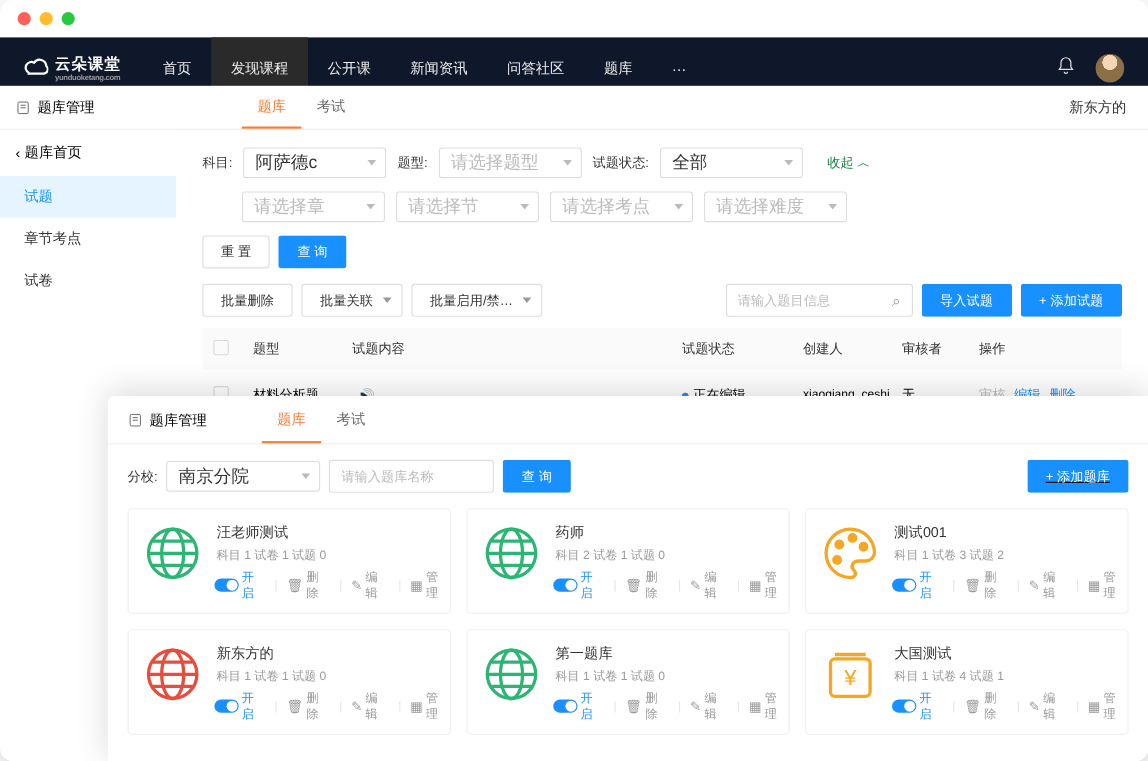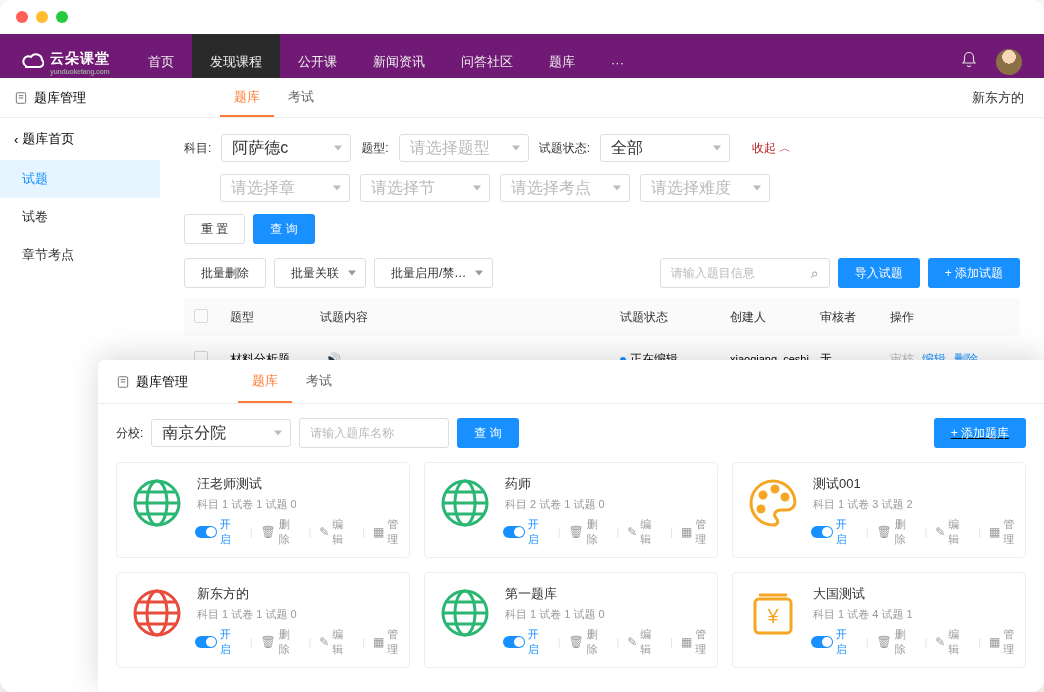--- a/index.html
+++ b/index.html
@@ -6,21 +6,21 @@
 body { background: #fff; width: 1044px; height: 692px; overflow: hidden; position: relative; }
 
 .browser-chrome { position: absolute; top: 0; left: 0; right: 0; height: 34px; background: #fff; border-radius: 12px 12px 0 0; display: flex; align-items: center; padding-left: 16px; gap: 8px; }
 .traffic-light { width: 12px; height: 12px; border-radius: 50%; }
 .tl-red { background: #ff5f56; }
 .tl-yellow { background: #ffbd2e; }
 .tl-green { background: #27c93f; }
 
 .window-frame { position: absolute; top: 0; left: 0; right: 0; bottom: 0; border-radius: 12px; box-shadow: 0 8px 30px rgba(0,0,0,0.2); overflow: hidden; background: #fff; }
 
-.top-nav { position: absolute; top: 34px; left: 0; right: 0; height: 56px; background: #701a75; display: flex; align-items: center; color: #fff; }
+.top-nav { position: absolute; top: 34px; left: 0; right: 0; height: 56px; background: #0f172a; display: flex; align-items: center; color: #fff; }
 .logo { display: flex; align-items: center; padding: 0 20px; font-size: 16px; font-weight: bold; }
 .logo-icon { width: 24px; height: 24px; margin-right: 6px; }
 .logo-text { display: flex; flex-direction: column; }
 .logo-main { font-size: 14px; letter-spacing: 1px; }
 .logo-sub { font-size: 7px; color: #999; letter-spacing: -0.3px; }
 .nav-items { display: flex; height: 100%; }
 .nav-item { padding: 0 18px; display: flex; align-items: center; font-size: 13px; color: #eee; cursor: pointer; height: 100%; }
 .nav-item.active { background: #2a2a2a; }
 .nav-right { margin-left: auto; display: flex; align-items: center; gap: 18px; padding-right: 22px; }
 .bell-icon { color: #ddd; font-size: 18px; }
@@ -37,21 +37,21 @@
 .sidebar-back { padding: 12px 14px; font-size: 13px; display: flex; align-items: center; gap: 4px; cursor: pointer; }
 .sidebar-item { padding: 10px 22px; font-size: 13px; color: #333; cursor: pointer; }
 .sidebar-item.active { background: #e6f4ff; color: #1890ff; }
 
 .main-content { position: absolute; left: 160px; top: 118px; right: 0; padding: 16px 24px; }
 .filter-row { display: flex; align-items: center; gap: 10px; margin-bottom: 12px; font-size: 12px; }
 .filter-label { color: #333; }
 .select-box { height: 28px; border: 1px solid #ddd; border-radius: 3px; padding: 0 24px 0 10px; font-size: 16px; color: #333; background: #fff; display: flex; align-items: center; position: relative; min-width: 130px; }
 .select-box.placeholder { color: #bbb; }
 .select-box::after { content: ""; position: absolute; right: 8px; top: 50%; width: 0; height: 0; border-left: 4px solid transparent; border-right: 4px solid transparent; border-top: 5px solid #bbb; transform: translateY(-50%); }
-.collapse-link { color: #b91c1c; font-size: 12px; cursor: pointer; display: flex; align-items: center; gap: 3px; }
+.collapse-link { color: #15803d; font-size: 12px; cursor: pointer; display: flex; align-items: center; gap: 3px; }
 
 .action-row { display: flex; gap: 8px; margin-bottom: 14px; }
 .btn { height: 30px; padding: 0 16px; border-radius: 3px; font-size: 12px; cursor: pointer; display: flex; align-items: center; border: 1px solid transparent; }
 .btn-default { background: #fff; border-color: #ddd; color: #333; }
 .btn-primary { background: #1890ff; color: #fff; }
 .btn-drop { position: relative; padding-right: 26px; }
 .btn-drop::after { content: ""; position: absolute; right: 9px; top: 50%; width: 0; height: 0; border-left: 4px solid transparent; border-right: 4px solid transparent; border-top: 5px solid #999; transform: translateY(-50%); }
 
 .toolbar-row { display: flex; align-items: center; gap: 8px; margin-bottom: 10px; }
 .toolbar-right { margin-left: auto; display: flex; gap: 8px; }
@@ -154,22 +154,22 @@
     <div class="sub-header-right">新东方的</div>
   </div>
 
   <div class="sidebar">
     <div class="sidebar-back">
       <span>‹</span>
       <span>题库首页</span>
     </div>
     <div id="sidebar-items">
         <div class="sidebar-item active">试题</div>
+        <div class="sidebar-item">章节考点</div>
         <div class="sidebar-item">试卷</div>
-        <div class="sidebar-item">章节考点</div>
       </div>
   </div>
 
   <div class="main-content">
     <div class="filter-row" id="filter-row1">
 
     <span class="filter-label">科目:</span>
         <div class="select-box">阿萨德c</div>
         <span class="filter-label">题型:</span>
         <div class="select-box placeholder">请选择题型</div>

